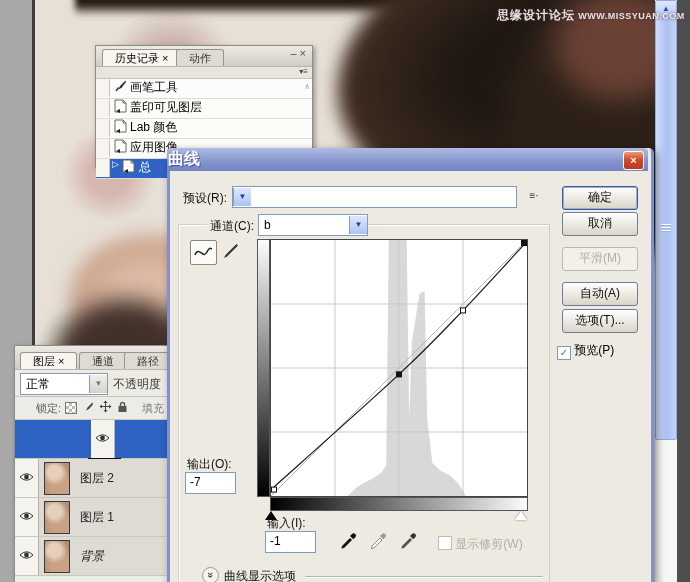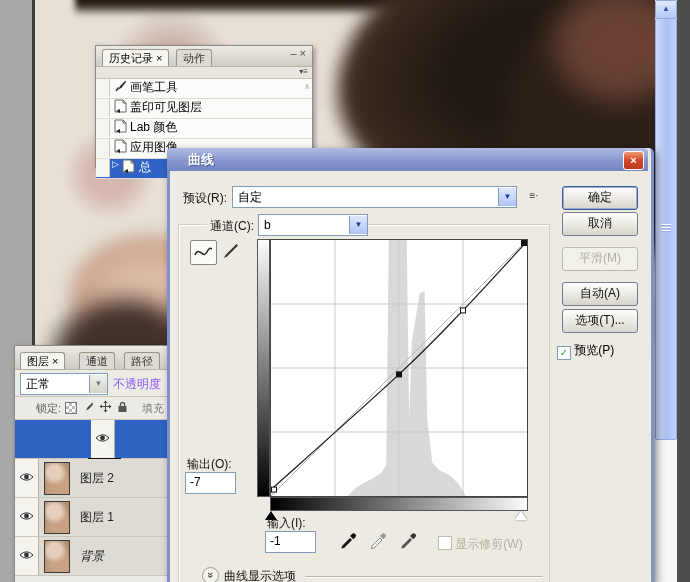--- a/index.html
+++ b/index.html
@@ -38,21 +38,21 @@
   .sb-grip{position:absolute;left:5px;top:205px;width:10px;height:8px;
     background:repeating-linear-gradient(#fff 0 1px,#9fb4e8 1px 2px,transparent 2px 3px);}
 
   .watermark{left:497px;top:7px;color:rgba(242,240,248,.92);text-shadow:0 0 3px rgba(90,50,40,.9);white-space:nowrap;}
   .wm-cn{font-size:12px;font-weight:bold;letter-spacing:1px;}
   .wm-url{font-size:9px;font-weight:bold;letter-spacing:.5px;}
 
   
   .palette{background:#ecebe5;border:1px solid #8e8c84;box-shadow:2px 2px 5px rgba(0,0,0,.35);}
   .pal-head{position:relative;height:20px;background:linear-gradient(#eceae4,#cfccc2);border-bottom:1px solid #b9b6ac;}
-  .pal-tab{position:absolute;bottom:0;height:16px;padding:0 6px;font-size:11px;line-height:16px;
+  .pal-tab{position:absolute;bottom:0;height:16px;padding:0 12px;font-size:11px;line-height:16px;
     background:#dedbd2;border:1px solid #989688;border-bottom:none;border-radius:3px 3px 0 0;color:#333;}
   .pal-tab.active{background:#f6f5f0;color:#000;}
   .winbtns{position:absolute;right:3px;top:1px;font-size:11px;color:#4a4a4a;letter-spacing:3px;}
   .pal-menustrip{height:11px;background:#e7e5de;border-bottom:1px solid #c6c3b8;position:relative;}
   .pal-menuicon{position:absolute;right:4px;top:0;font-size:8px;color:#444;}
 
   
   .hlist{background:#fcfcfa;position:relative;}
   .hrow{height:19px;display:flex;align-items:flex-start;border-bottom:1px solid #dedcd3;position:relative;}
   .hchk{width:13px;height:18px;border-right:1px solid #c9c7bd;background:#f6f5f0;flex:none;}
@@ -76,21 +76,21 @@
   .lockicons{display:flex;align-items:center;gap:5px;}
   .checker{width:10px;height:10px;border:1px solid #777;background:
     linear-gradient(45deg,#bbb 25%,transparent 25%,transparent 75%,#bbb 75%),
     linear-gradient(45deg,#bbb 25%,#fff 25%,#fff 75%,#bbb 75%);background-size:6px 6px;background-position:0 0,3px 3px;}
 
   
   .dialog{left:167px;top:148px;width:481px;height:434px;background:#edeae2;
     border:3px solid #8291c9;border-top:none;border-radius:5px 5px 0 0;box-shadow:3px 3px 8px rgba(0,0,0,.45);}
   .titlebar{position:absolute;left:-3px;top:0;width:481px;height:23px;border-radius:4px 4px 0 0;
     background:linear-gradient(#b0bbe4,#8493cb 60%,#7585c2);display:flex;align-items:center;}
-  .titlebar .t{color:#fff;font-weight:bold;font-size:13px;padding-left:21px;text-shadow:1px 1px 1px #41519b;}
+  .titlebar .t{color:#fff;font-weight:bold;font-size:16px;padding-left:1px;text-shadow:1px 1px 1px #41519b;}
   .closebtn{position:absolute;right:4px;top:3px;width:19px;height:17px;border:1px solid #fff;border-radius:3px;
     background:linear-gradient(#ef9a72,#d6492a 45%,#b93a20);color:#fff;font-size:11px;font-weight:bold;text-align:center;line-height:16px;}
   .xpbtn{position:absolute;width:74px;height:22px;border:1px solid #747c94;border-radius:3px;
     background:linear-gradient(#fefefe,#e8e6dd 60%,#d8d5ca);font-size:12px;text-align:center;line-height:21px;color:#111;}
   .xpbtn.default{border:1px solid #3a5a9a;box-shadow:inset 0 0 0 1px #9ab0d8;}
   .xpbtn.disabled{border-color:#bcb9ab;background:#f1f0e9;color:#b3b0a2;}
   .combo{position:absolute;background:#fff;border:1px solid #7f9db9;height:20px;display:flex;align-items:center;}
   .combo .val{flex:1;padding-left:5px;font-size:12px;white-space:nowrap;overflow:hidden;}
   .combo .arrow{width:17px;height:18px;border-left:1px solid #7f9db9;background:linear-gradient(#dfe8fb,#aec3f4);
     color:#1c3f9e;font-size:8px;text-align:center;line-height:17px;flex:none;}
@@ -128,20 +128,24 @@
   <div class="abs leftstrip"></div>
   <div class="abs rightstrip"></div>
 
   <div class="abs vscroll">
     <div class="sb-up"><span>▲</span></div>
     <div class="sb-thumb">
         <div class="sb-grip"></div>
       </div>
   </div>
 
+  <div class="abs watermark">
+    <span class="wm-cn">思缘设计论坛</span>
+    <span class="wm-url">WWW.MISSYUAN.COM</span>
+  </div>
 
   <div class="abs palette" style="left:95px;top:45px;width:216px;height:121px;">
     <div class="pal-head">
       <div class="pal-tab active" style="left:6px;">历史记录 ×</div>
       <div class="pal-tab" style="left:80px;">动作</div>
       <div class="winbtns"><span>–</span><span>×</span></div>
     </div>
     <div class="pal-menustrip">
       <span class="pal-menuicon">▾≡</span>
     </div>
@@ -199,21 +203,21 @@
     <div class="pal-head" style="height:23px;">
       <div class="pal-tab active" style="left:5px;">图层 ×</div>
       <div class="pal-tab" style="left:64px;">通道</div>
       <div class="pal-tab" style="left:109px;">路径</div>
     </div>
     <div style="position:relative;height:26px;border-bottom:1px solid #c6c3b8;">
       <div class="combo" style="left:5px;top:3px;width:86px;">
         <span class="val">正常</span>
         <span class="arrow gray">▼</span>
       </div>
-      <span class="lab" style="left:98px;top:6px;color:#8b5cf6;">不透明度</span>
+      <span class="lab" style="left:98px;top:6px;color:#404040;">不透明度</span>
     </div>
     <div style="position:relative;height:22px;border-bottom:1px solid #c6c3b8;display:flex;align-items:center;padding-left:21px;">
       <span style="font-size:11px;color:#555;margin-right:4px;">锁定:</span>
       <span class="lockicons">
         <span class="checker"></span>
         <span><svg width="12" height="12" viewBox="0 0 12 12">
               <path d="M10.5,1.5 L5.5,6.5 l-1.5,3 L7,8 L11,3.5 Z" fill="#444"></path>
             </svg></span>
         <span><svg width="13" height="13" viewBox="0 0 13 13">
               <path d="M6.5,0.5 l2,2.5 h-4 z M6.5,12.5 l-2,-2.5 h4 z M0.5,6.5 l2.5,-2 v4 z M12.5,6.5 l-2.5,2 v-4 z M6,3 h1 v7 h-1 z M3,6 h7 v1 h-7 z" fill="#444"></path>
@@ -281,21 +285,20 @@
   </div>
 
   <div class="abs dialog">
     <div class="titlebar">
       <span class="t">曲线</span>
       <div class="closebtn">×</div>
     </div>
 
     <span class="lab" style="left:13px;top:42px;">预设(R):</span>
     <div class="combo" style="left:62px;top:38px;width:283px;">
-      <span class="val">自定</span>
       <span class="arrow">▼</span>
     </div>
     <div class="presetmenu" style="left:354px;top:39px;">≡·</div>
 
     <div class="xpbtn default" style="left:392px;top:38px;">确定</div>
     <div class="xpbtn" style="left:392px;top:64px;">取消</div>
     <div class="xpbtn disabled" style="left:392px;top:99px;">平滑(M)</div>
     <div class="xpbtn" style="left:392px;top:134px;">自动(A)</div>
     <div class="xpbtn" style="left:392px;top:161px;">选项(T)...</div>
     <div style="position:absolute;left:387px;top:194px;">

